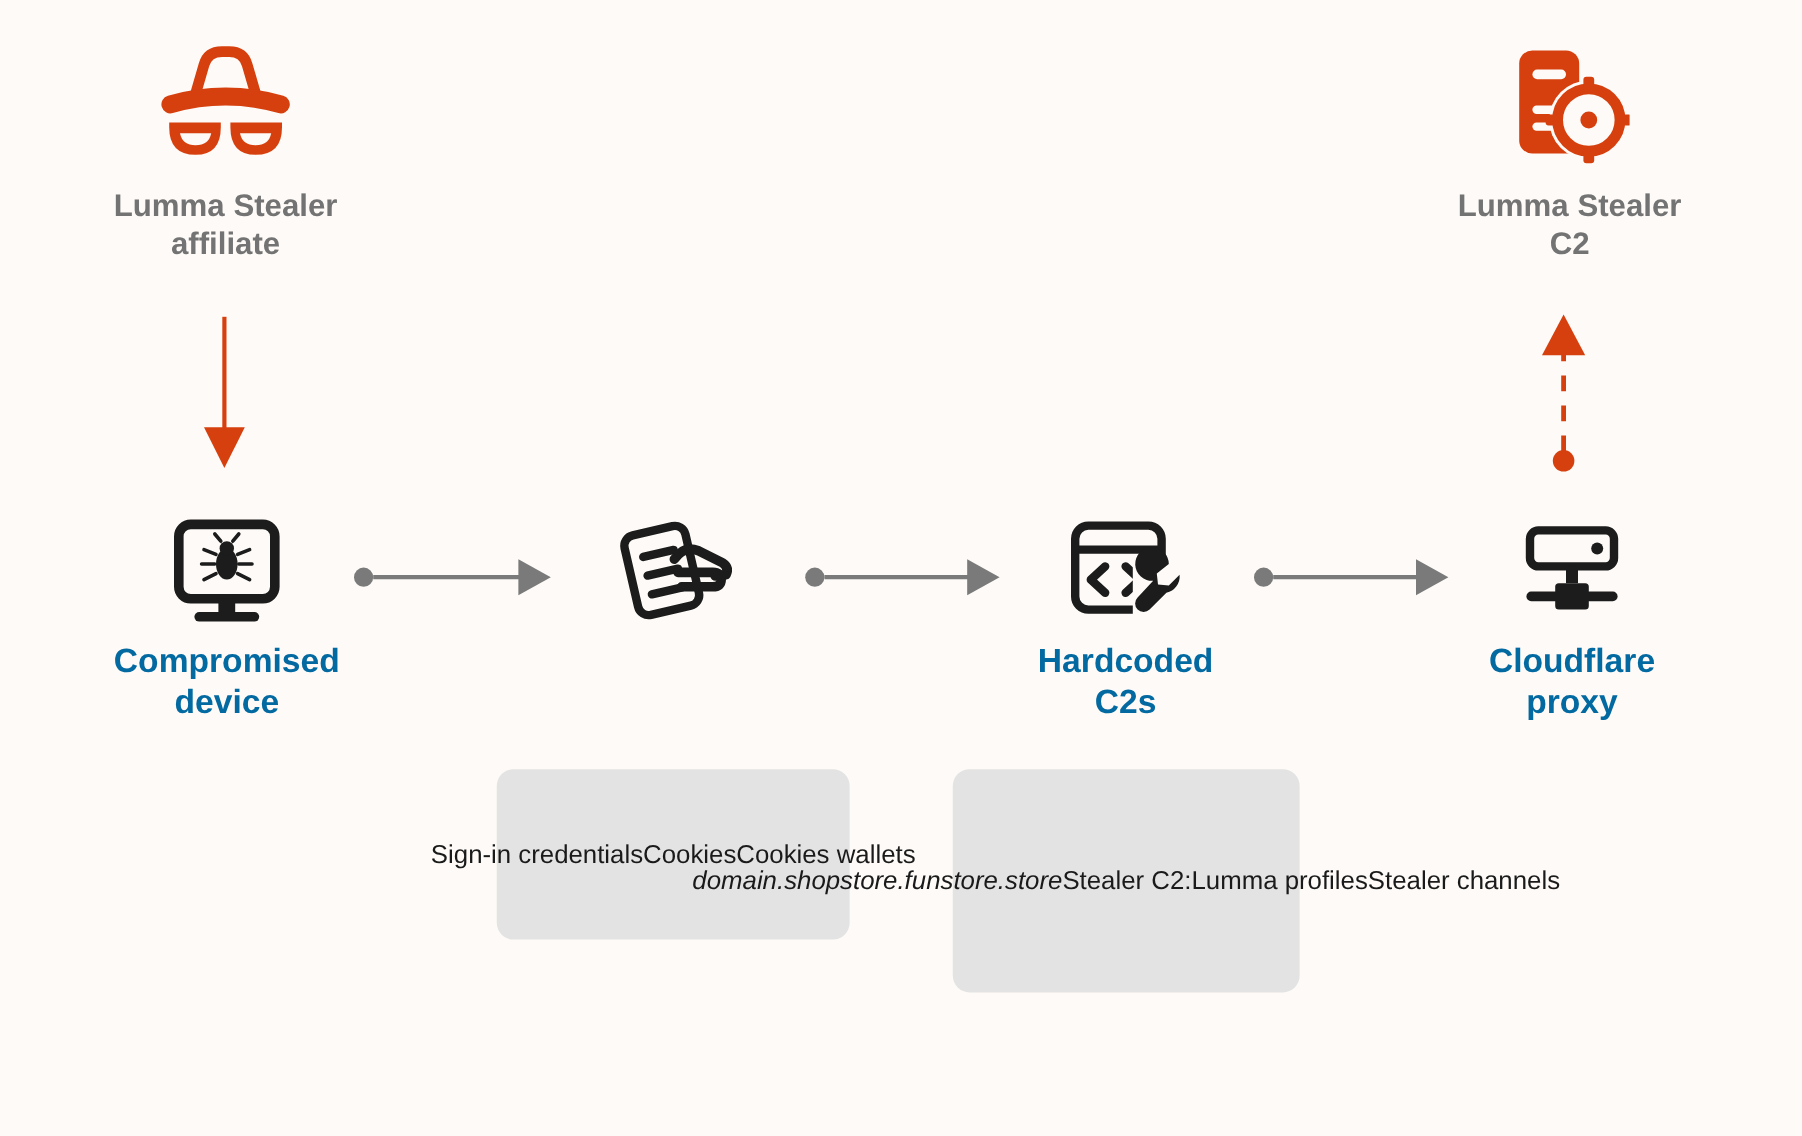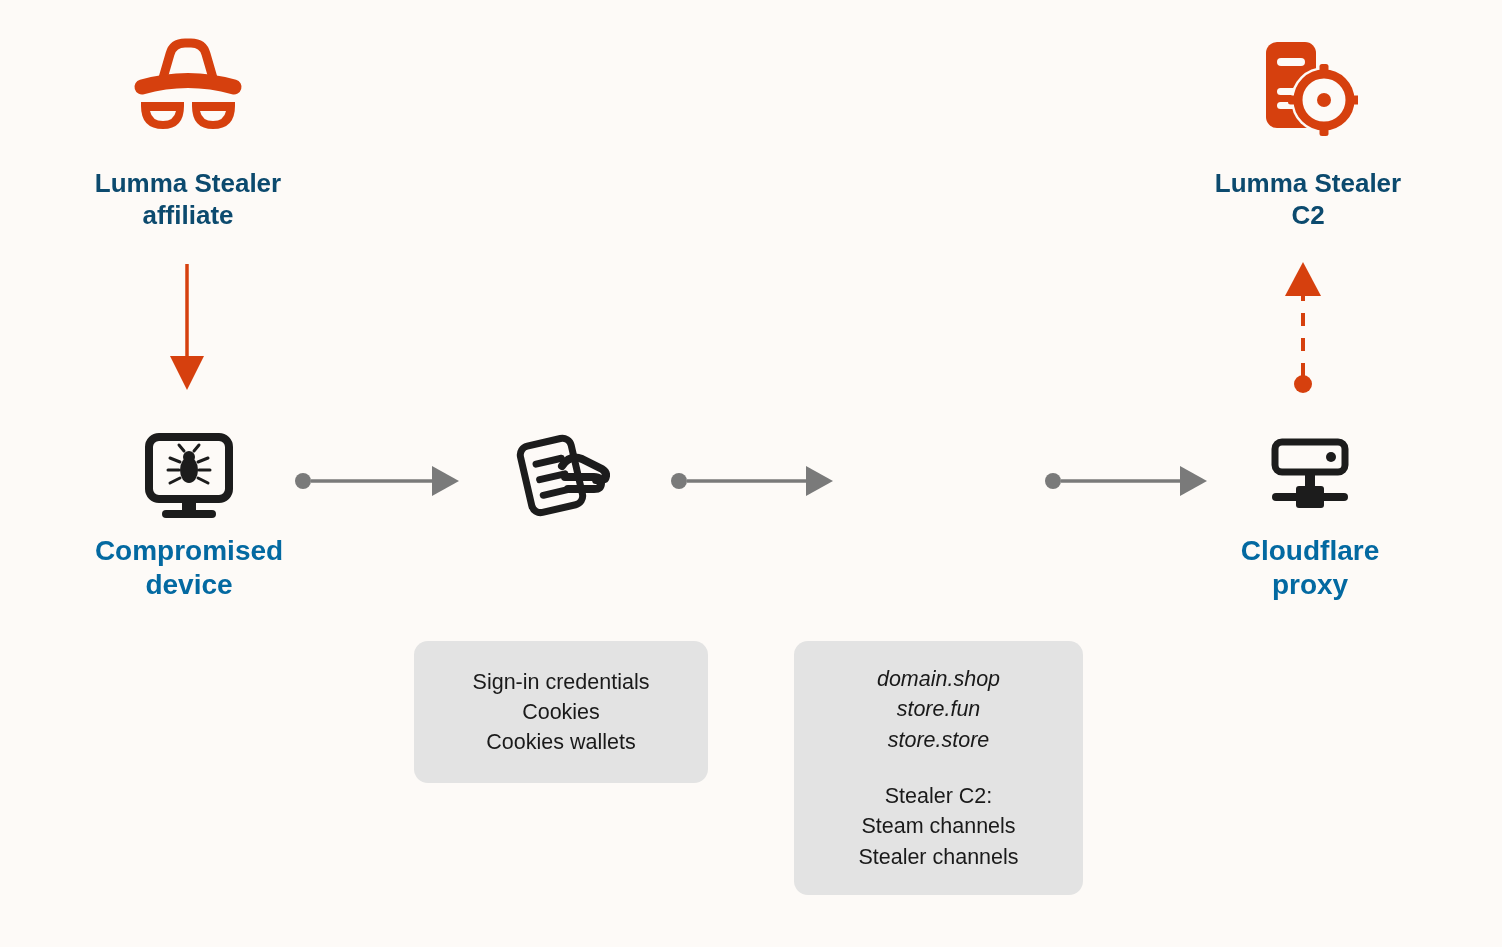--- a/index.html
+++ b/index.html
@@ -35,23 +35,23 @@
     line-height: 0;
   }
   .node-label {
     font-weight: bold;
     line-height: 1.22;
     white-space: pre-line;
   }
 
   
   .actor-node .node-label {
-    color: #0c4a6e;
+    color: #737373;
     font-size: 26px;
-    margin-top: 28px;
+    margin-top: 16px;
   }
 
   
   .chain-node .node-label {
     color: #0369a1;
     font-size: 28px;
     margin-top: 12px;
   }
 
   
@@ -63,37 +63,37 @@
   #node-exfiltrated-data   { left: 440px;  top: 432px; width: 240px; }
   #node-hardcoded-c2s      { left: 818px;  top: 432px; width: 240px; }
   #node-cloudflare-proxy   { left: 1190px; top: 432px; width: 240px; }
 
   
   .detail-box {
     position: absolute;
     background: #e3e3e3;
     border-radius: 14px;
     display: flex;
-    flex-direction: column;
+    flex-direction: row;
     align-items: center;
     justify-content: center;
     box-sizing: border-box;
     padding: 16px 20px;
   }
   .detail-line {
     font-size: 21.5px;
     color: #1a1a1a;
     line-height: 1.41;
     white-space: nowrap;
   }
   .detail-line.italic { font-style: italic; }
   .detail-spacer { height: 26px; }
 
   #box-exfil-details { left: 414px; top: 641px; width: 294px; height: 142px; }
-  #box-c2-details    { left: 794px; top: 641px; width: 289px; height: 254px; }
+  #box-c2-details    { left: 794px; top: 641px; width: 289px; height: 186px; }
 
   
   #connectors {
     position: absolute;
     left: 0;
     top: 0;
     width: 1502px;
     height: 947px;
     pointer-events: none;
   }
@@ -213,20 +213,40 @@
           <rect x="26" y="40" width="33" height="7" rx="3.5" fill="#1c1c1c"></rect>
           <rect x="26" y="56" width="33" height="7" rx="3.5" fill="#1c1c1c"></rect>
         </g>
 
         <path d="M52 34 Q60 22 72 27 L92 37 Q98 41 95 47 L86 48" fill="none" stroke="#1c1c1c" stroke-width="8" stroke-linecap="round" stroke-linejoin="round"></path>
         <path d="M55 45 L84 45 Q91 45 91 51 Q91 57 84 57 L58 57" fill="none" stroke="#1c1c1c" stroke-width="8" stroke-linecap="round" stroke-linejoin="round"></path>
       </svg>
     </span>
   </div>
 
+  <div class="node chain-node" id="node-hardcoded-c2s">
+    <span class="node-icon">
+      <svg width="100" height="90" viewBox="0 0 100 90" xmlns="http://www.w3.org/2000/svg">
+
+        <rect x="8" y="6" width="72" height="70" rx="11" fill="none" stroke="#1c1c1c" stroke-width="7"></rect>
+
+        <line x1="11" y1="26" x2="77" y2="26" stroke="#1c1c1c" stroke-width="7"></line>
+
+        <path d="M33 40 L21 51 L33 62" fill="none" stroke="#1c1c1c" stroke-width="7" stroke-linecap="round" stroke-linejoin="round"></path>
+        <path d="M50 40 L62 51 L50 62" fill="none" stroke="#1c1c1c" stroke-width="7" stroke-linecap="round" stroke-linejoin="round"></path>
+
+        <path d="M56 38 L96 38 L96 88 L56 88 Z" fill="#fdfaf7"></path>
+
+        <path d="M86 38 A14 14 0 1 0 73 52 L60 66 A7 7 0 0 0 70 76 L84 62
+                 A14 14 0 0 0 95 47 L86 56 L77 55 L76 46 Z" fill="#1c1c1c"></path>
+      </svg>
+    </span>
+    <span class="node-label">Hardcoded
+C2s</span>
+  </div>
 
   <div class="node chain-node" id="node-cloudflare-proxy">
     <span class="node-icon">
       <svg width="100" height="90" viewBox="0 0 100 90" xmlns="http://www.w3.org/2000/svg">
 
         <rect x="15" y="10" width="70" height="30" rx="7" fill="none" stroke="#1c1c1c" stroke-width="7"></rect>
         <circle cx="71" cy="25" r="5" fill="#1c1c1c"></circle>
 
         <rect x="45" y="40" width="10" height="14" fill="#1c1c1c"></rect>
 
@@ -244,17 +264,17 @@
     <span class="detail-line">Cookies</span>
     <span class="detail-line">Cookies wallets</span>
   </div>
 
   <div class="detail-box" id="box-c2-details">
     <span class="detail-line italic">domain.shop</span>
     <span class="detail-line italic">store.fun</span>
     <span class="detail-line italic">store.store</span>
     <span class="detail-spacer"></span>
     <span class="detail-line">Stealer C2:</span>
-    <span class="detail-line">Steam channels</span>
+    <span class="detail-line">Lumma profiles</span>
     <span class="detail-line">Stealer channels</span>
   </div>
 
 </div>
 
 </body></html>

